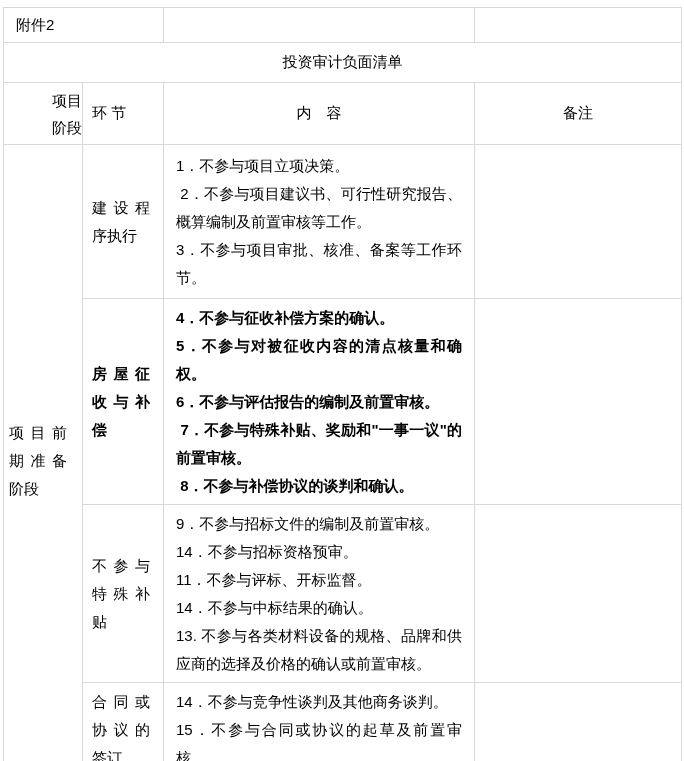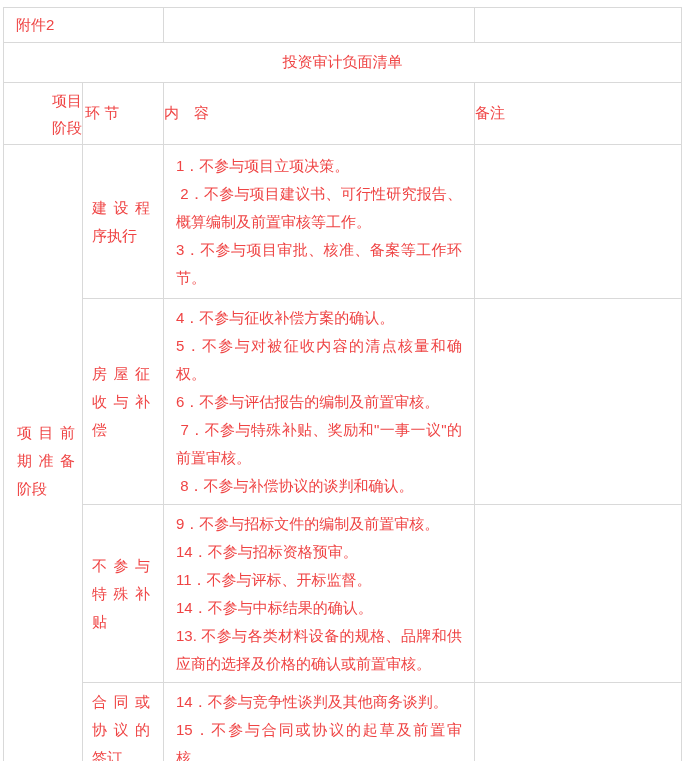--- a/index.html
+++ b/index.html
@@ -14,52 +14,52 @@
   }
   table.doc-table {
     border-collapse: collapse;
     table-layout: fixed;
     margin: 7px 0 0 3px;
     width: 678px;
   }
   td {
     border: 1px solid #d9d9d9;
     font-size: 15px;
-    color: #ef4444;
+    color: #000000;
     padding: 0;
     vertical-align: middle;
     background: #ffffff;
     overflow: hidden;
   }
   
   tr.r1 td { height: 34px; }
   tr.r2 td { height: 39px; text-align: center; }
   tr.r3 td { height: 61px; }
   tr.r4 td { height: 147px; }
-  tr.r5 td { height: 199px; }
+  tr.r5 td { height: 199px; font-weight: bold; }
   tr.r6 td { height: 171px; }
   tr.r7 td { height: 87px; }
 
   .attach-cell { padding-left: 12px; }
   .title-cell { text-align: center; }
 
   .hdr-stage { text-align: right; line-height: 27px; }
-  .hdr-link  { padding-left: 2px; text-align: left; margin-top: 12px; }
-  .hdr-content { text-align: left; }
-  .hdr-remark  { text-align: left; margin-left: 8px; }
+  .hdr-link  { padding-left: 9px; text-align: left; margin-top: 12px; }
+  .hdr-content { text-align: center; }
+  .hdr-remark  { text-align: center; margin-left: 8px; }
 
   
   .jt {
     width: 58px;
     margin: 0 auto 0 9px;
     text-align: justify;
     text-justify: inter-character;
     line-height: 28px;
   }
-  .stage-cell .jt { margin-left: 13px; }
+  .stage-cell .jt { margin-left: 5px; }
 
   .content-cell { padding: 3px 12px 3px 12px; vertical-align: middle; margin-top: 26px; }
   .content-cell p {
     margin: 0;
     line-height: 28px;
     text-align: justify;
     text-justify: inter-character;
   }
   .remark-cell { text-align: center; }
 </style>

